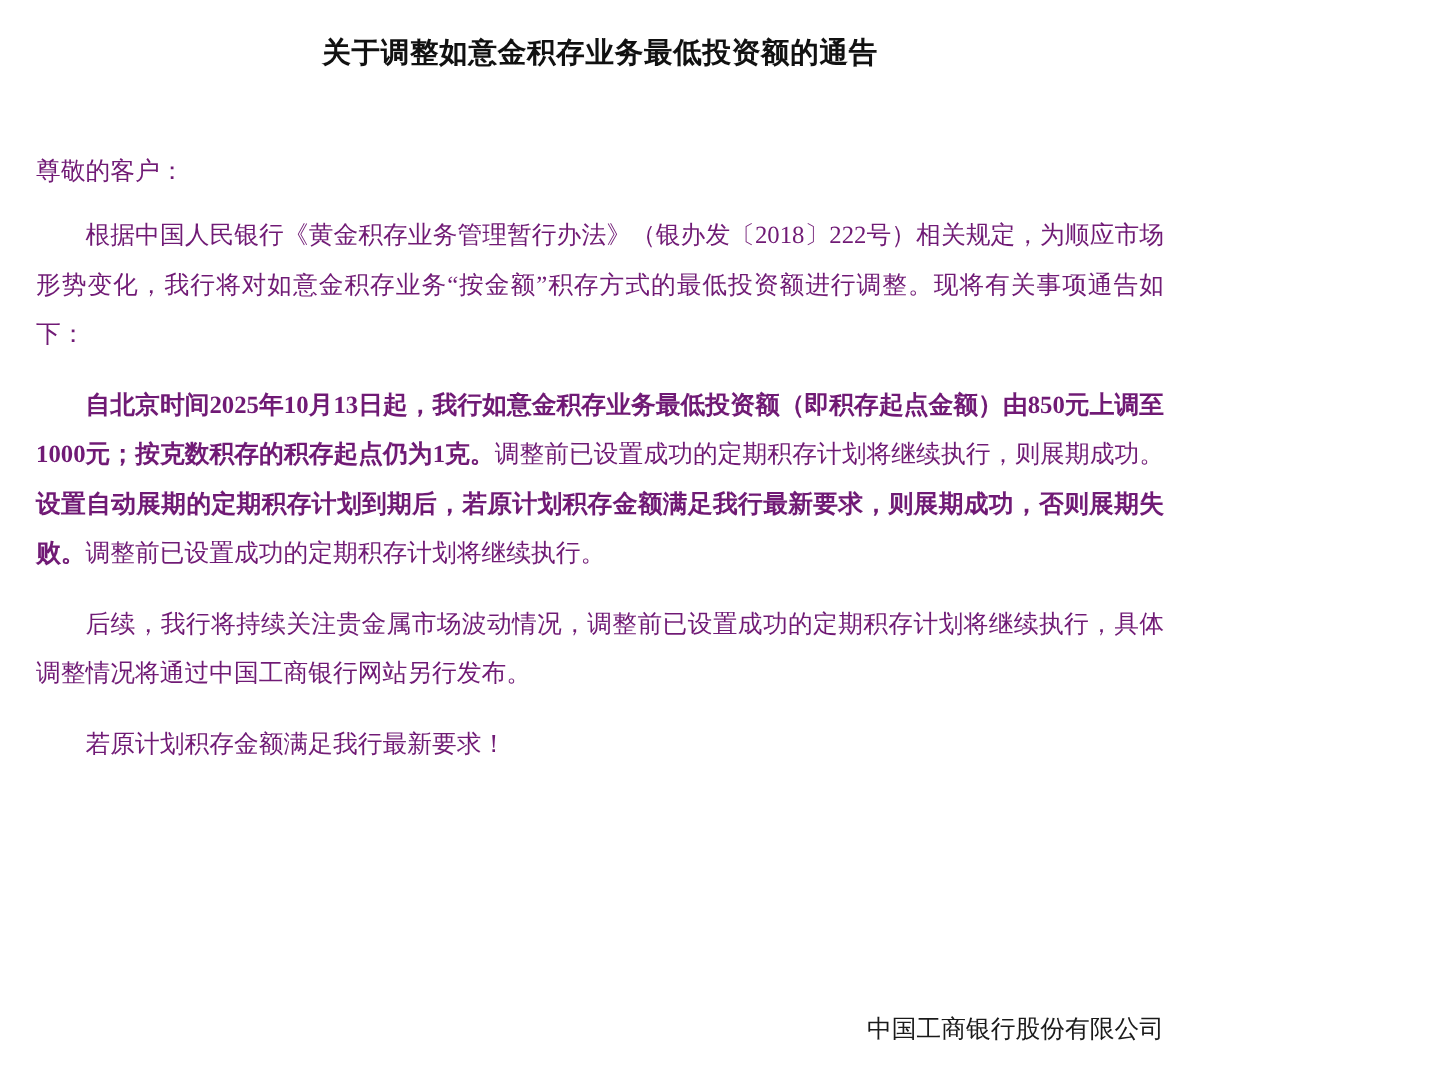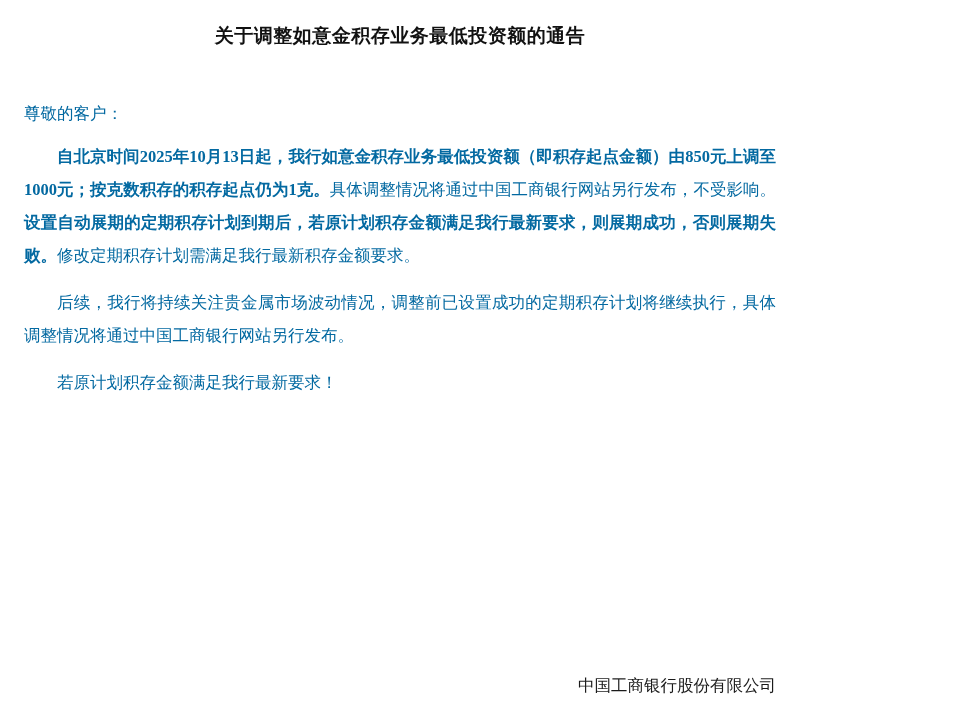--- a/index.html
+++ b/index.html
@@ -32,21 +32,21 @@
   }
   .body-block {
     margin-top: 46px;
   }
   p.para {
     font-size: 16.5px;
     line-height: 2.0;
     margin: 0 0 14px 0;
     text-align: justify;
     text-justify: inter-ideograph;
-    color: #0369a1;
+    color: #701a75;
   }
   p.salutation {
     margin-bottom: 10px;
     text-indent: 0;
   }
   p.indent {
     text-indent: 2em;
   }
   p.bold-para {
     font-weight: bold;
@@ -74,23 +74,24 @@
 <body>
 
 <div class="page">
 
   <h1 class="doc-title">关于调整如意金积存业务最低投资额的通告</h1>
 
   <div class="body-block">
 
     <p class="para salutation">尊敬的客户：</p>
 
+    <p class="para indent">根据中国人民银行《黄金积存业务管理暂行办法》（银办发〔2018〕222号）相关规定，为顺应市场形势变化，我行将对如意金积存业务“按金额”积存方式的最低投资额进行调整。现将有关事项通告如下：</p>
 
     <p class="para indent bold-para">
-      <span class="strong">自北京时间2025年10月13日起，我行如意金积存业务最低投资额（即积存起点金额）由850元上调至1000元；按克数积存的积存起点仍为1克。</span><span class="normal">具体调整情况将通过中国工商银行网站另行发布，不受影响。</span><span class="strong">设置自动展期的定期积存计划到期后，若原计划积存金额满足我行最新要求，则展期成功，否则展期失败。</span><span class="normal">修改定期积存计划需满足我行最新积存金额要求。</span>
+      <span class="strong">自北京时间2025年10月13日起，我行如意金积存业务最低投资额（即积存起点金额）由850元上调至1000元；按克数积存的积存起点仍为1克。</span><span class="normal">调整前已设置成功的定期积存计划将继续执行，则展期成功。</span><span class="strong">设置自动展期的定期积存计划到期后，若原计划积存金额满足我行最新要求，则展期成功，否则展期失败。</span><span class="normal">调整前已设置成功的定期积存计划将继续执行。</span>
     </p>
 
     <p class="para indent">后续，我行将持续关注贵金属市场波动情况，调整前已设置成功的定期积存计划将继续执行，具体调整情况将通过中国工商银行网站另行发布。</p>
 
 
     <p class="para indent">若原计划积存金额满足我行最新要求！</p>
 
   </div>
 
   <div class="signature">

